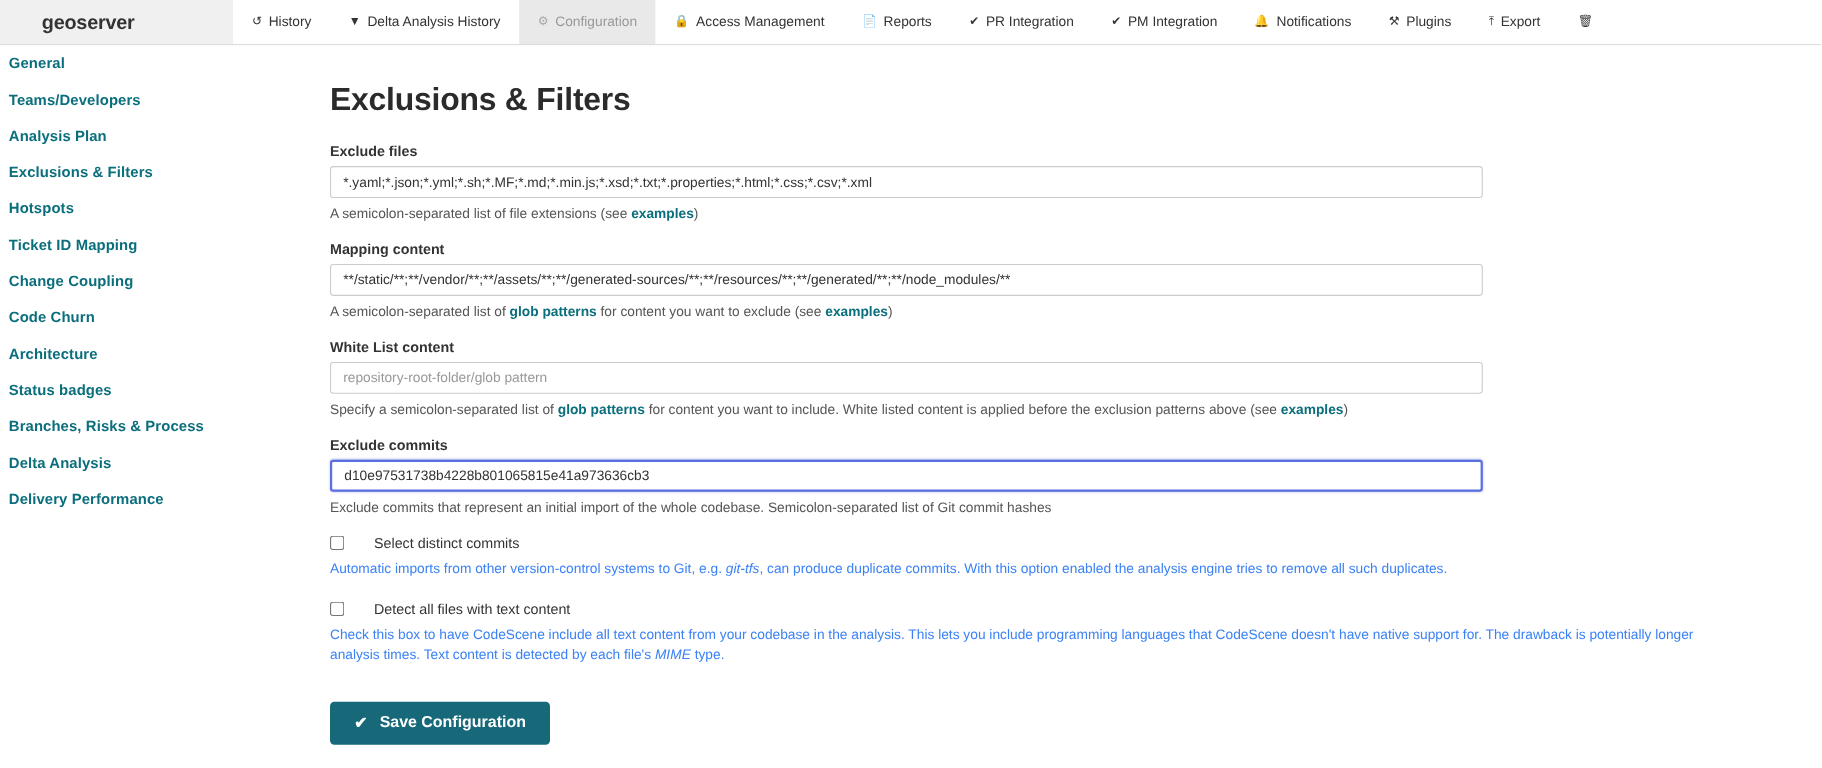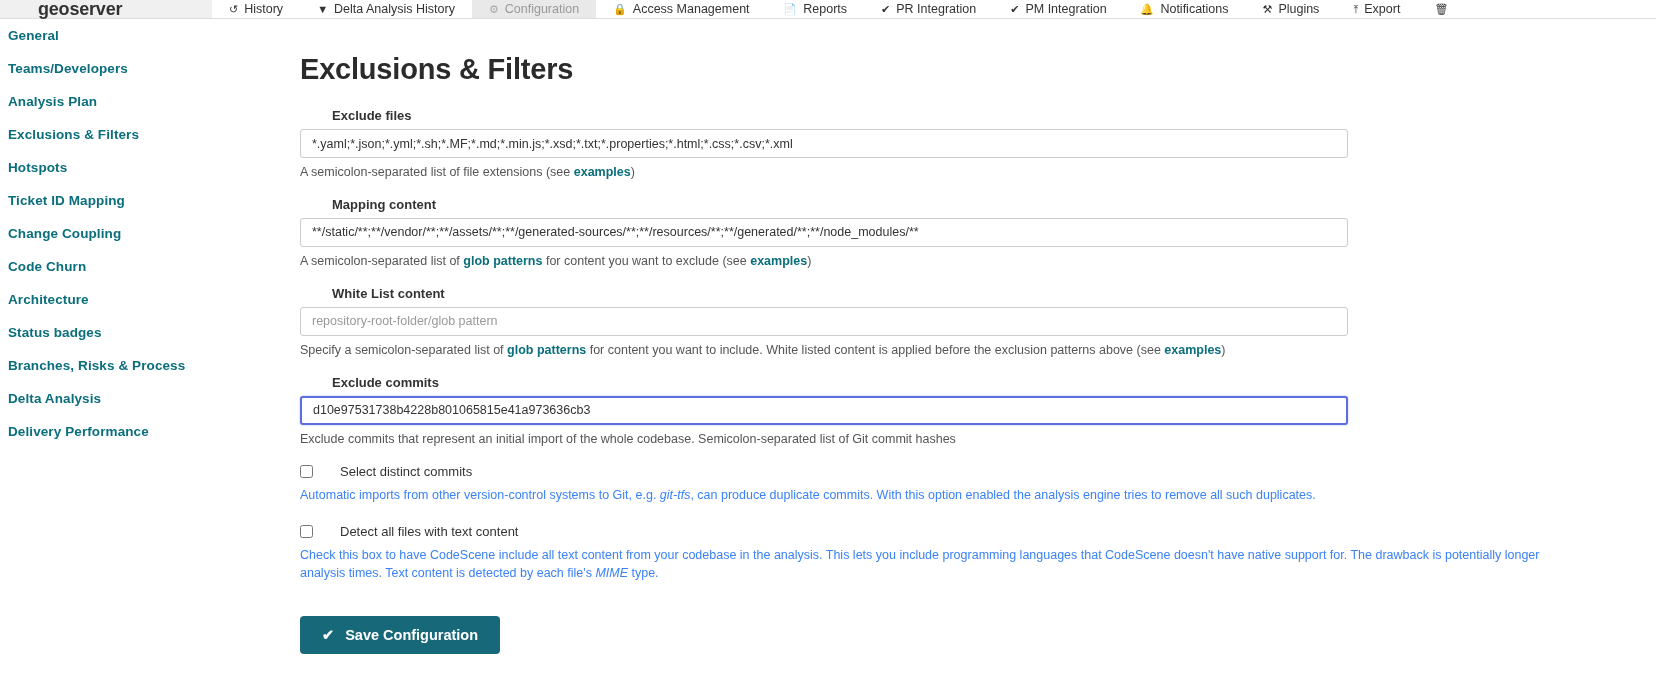--- a/index.html
+++ b/index.html
@@ -10,21 +10,21 @@
     font-family: "Liberation Sans", sans-serif;
     background: #ffffff;
     color: #333333;
     overflow: hidden;
   }
 
   
   .topbar {
     display: flex;
     align-items: stretch;
-    height: 19px;
+    height: 41px;
     background: #ffffff;
     border-bottom: 1px solid #dddddd;
     position: relative;
   }
   .brand {
     width: 212px;
     flex: 0 0 212px;
     background: #f0f0f0;
     display: flex;
     align-items: center;
@@ -85,21 +85,20 @@
     font-weight: bold;
     color: #2b2b2b;
     margin: 0 0 22px 0;
     letter-spacing: -0.2px;
   }
   .field-label {
     font-size: 13px;
     font-weight: bold;
     color: #333333;
     margin-bottom: 6px;
-    margin-left: 32px;
   }
   .text-input {
     width: 1048px;
     height: 29px;
     border: 1px solid #cccccc;
     border-radius: 3px;
     padding: 4px 11px;
     font-size: 12.5px;
     color: #333333;
     font-family: "Liberation Sans", sans-serif;

